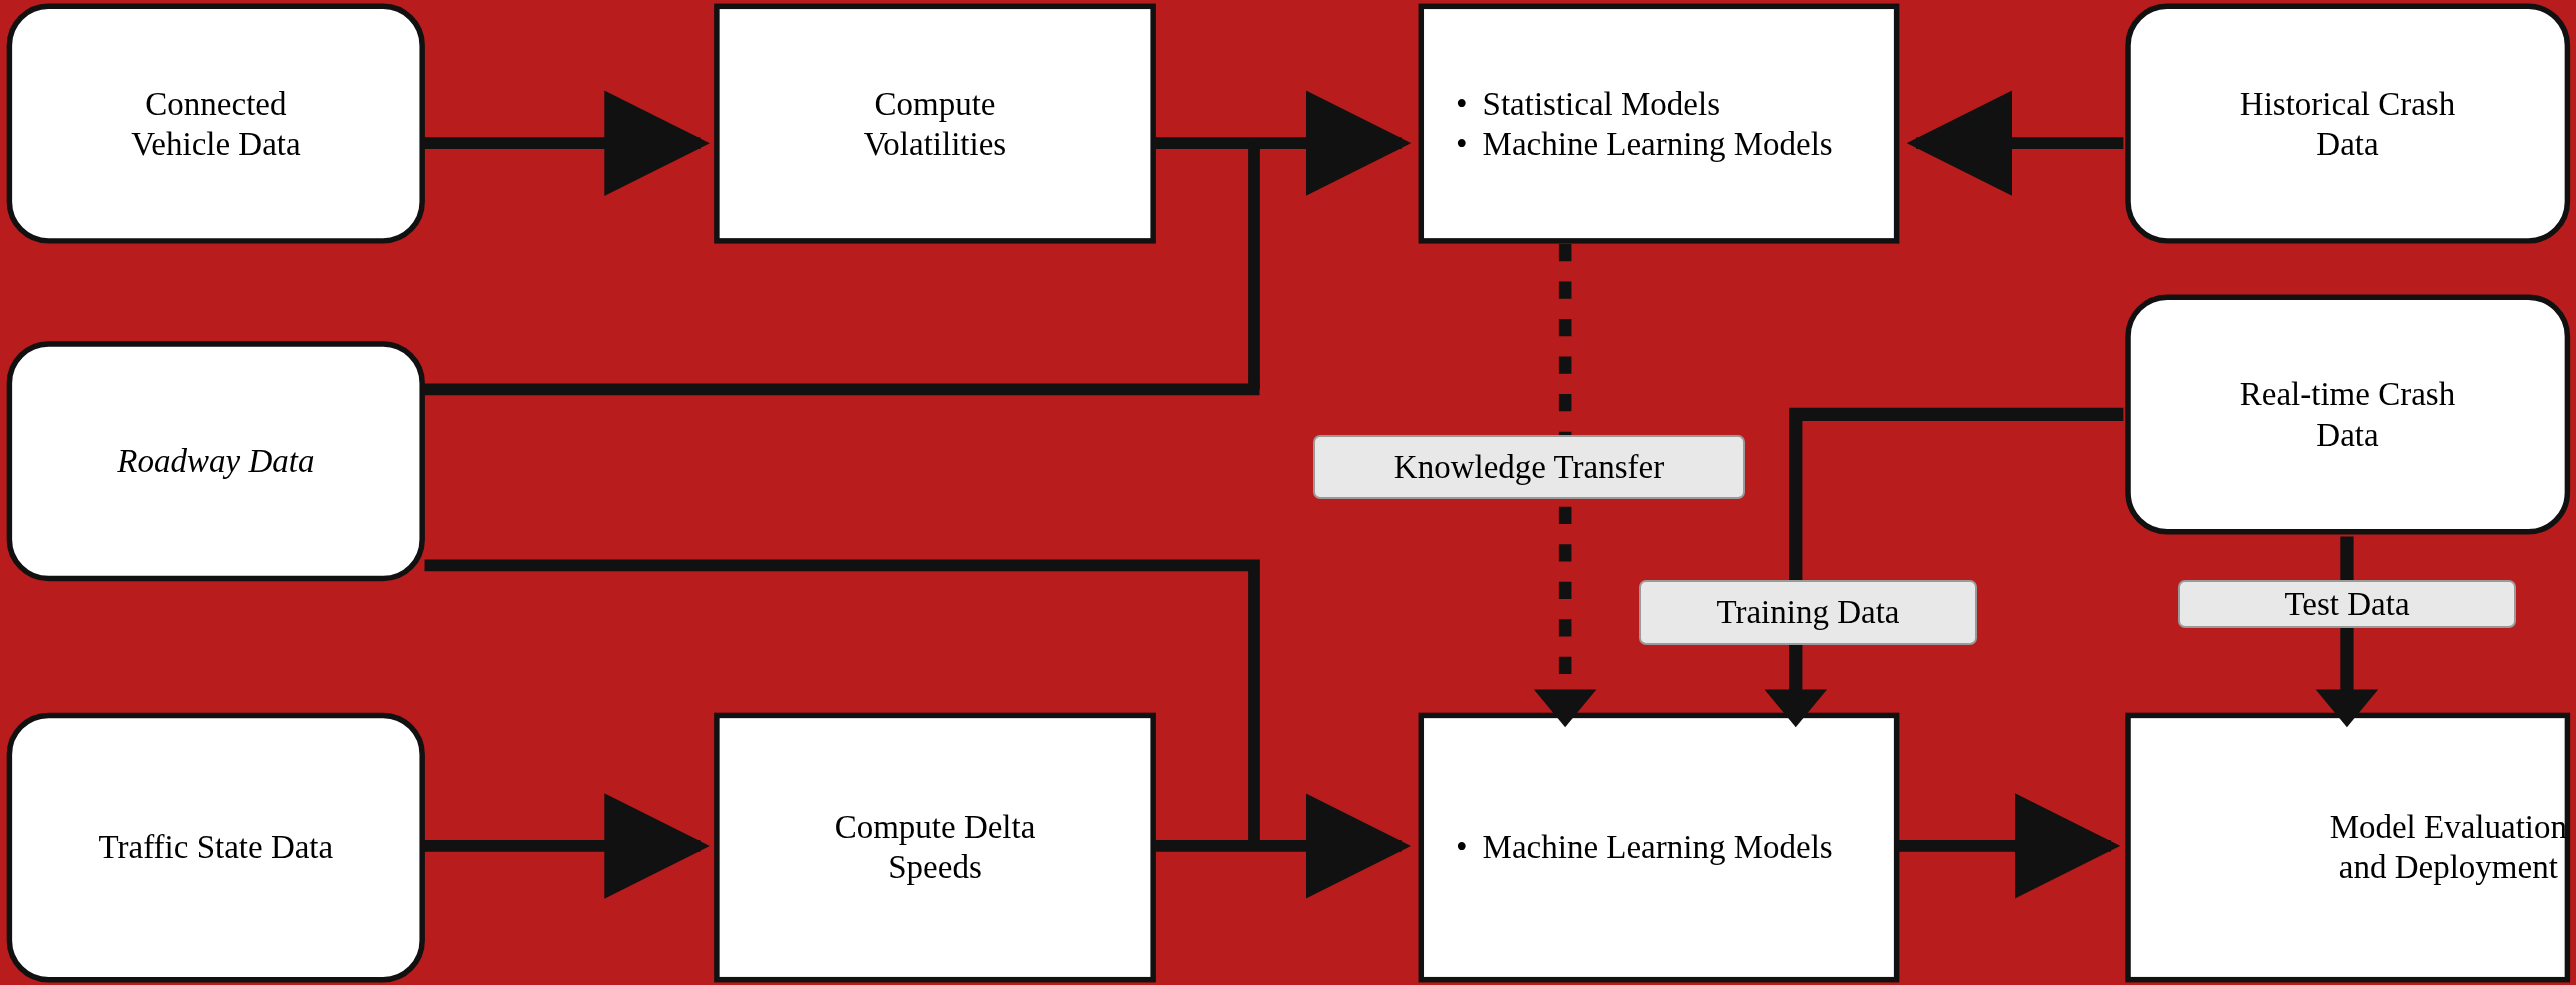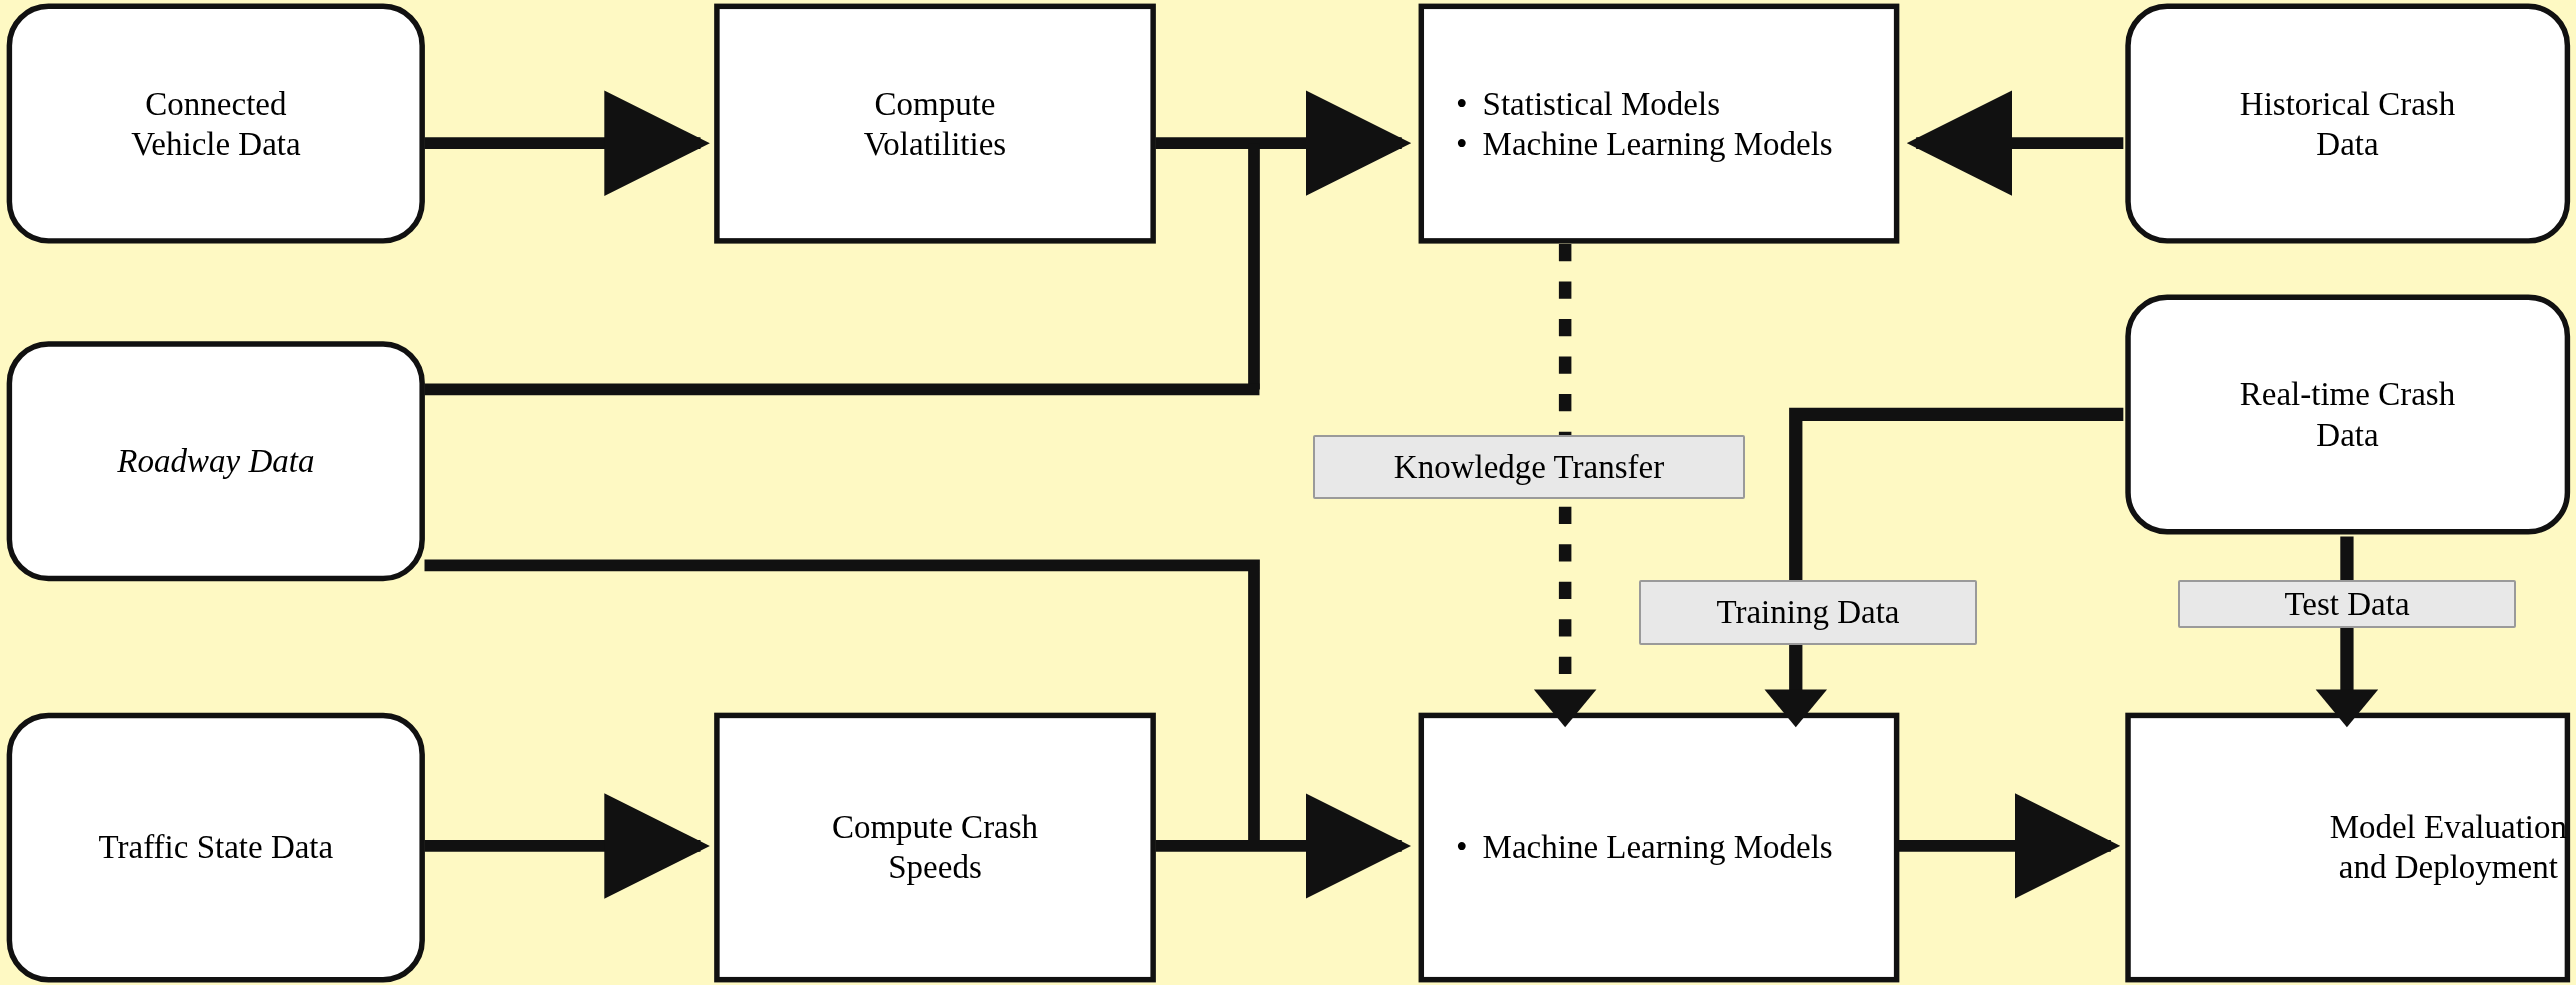--- a/index.html
+++ b/index.html
@@ -1,29 +1,29 @@
 <!DOCTYPE html>
 <html style="font-size:12.5px"><head>
 <meta charset="utf-8">
 <style>
   html,body{margin:0;padding:0;background:#ffffff;}
-  #stage{position:relative;width:2576px;height:986px;background:#fef9c3;
+  #stage{position:relative;width:2576px;height:986px;background:#b91c1c;
          font-family:"Liberation Serif","DejaVu Serif",serif;}
   svg{position:absolute;inset:0;width:2576px;height:986px;}
   .nodeLabel{position:absolute;display:flex;align-items:center;justify-content:center;
              text-align:center;color:#000;line-height:1.22;font-size:33px;
              font-family:"Liberation Serif","DejaVu Serif",serif;pointer-events:none;}
   .bulletBox{position:absolute;display:flex;flex-direction:column;justify-content:center;
              font-size:33px;line-height:1.22;color:#000;
              font-family:"Liberation Serif","DejaVu Serif",serif;}
   .bulletRow{display:flex;align-items:flex-start;}
   .bulletDot{width:26.6px;flex:0 0 26.6px;text-align:left;font-size:33px;line-height:1.22;}
   .bulletTxt{flex:1;}
   .tagBox{position:absolute;display:flex;align-items:center;justify-content:center;
-          background:#e8e8e8;border:2.3px solid #9a9a9a;border-radius:2px;
+          background:#e8e8e8;border:2.3px solid #9a9a9a;border-radius:7px;
           font-size:33px;color:#000;font-family:"Liberation Serif","DejaVu Serif",serif;
           box-sizing:border-box;}
 </style>
 </head>
 <body>
 
 <div id="stage">
 
   <svg viewBox="0 0 3295 1261">
     <defs>
@@ -118,21 +118,21 @@
       <div>Data</div>
     </div>
   </div>
 
   <div class="nodeLabel" style="left:9.4px;top:715px;width:413px;height:264px;">
     <div>Traffic  State Data</div>
   </div>
 
   <div class="nodeLabel" style="left:717px;top:715px;width:436px;height:264px;">
     <div>
-      <div>Compute Crash</div>
+      <div>Compute Delta</div>
       <div>Speeds</div>
     </div>
   </div>
 
   <div class="bulletBox" style="left:1456px;top:715px;width:422px;height:264px;">
     <div class="bulletRow">
       <span class="bulletDot">•</span>
       <span class="bulletTxt">Machine Learning Models</span>
     </div>
   </div>

